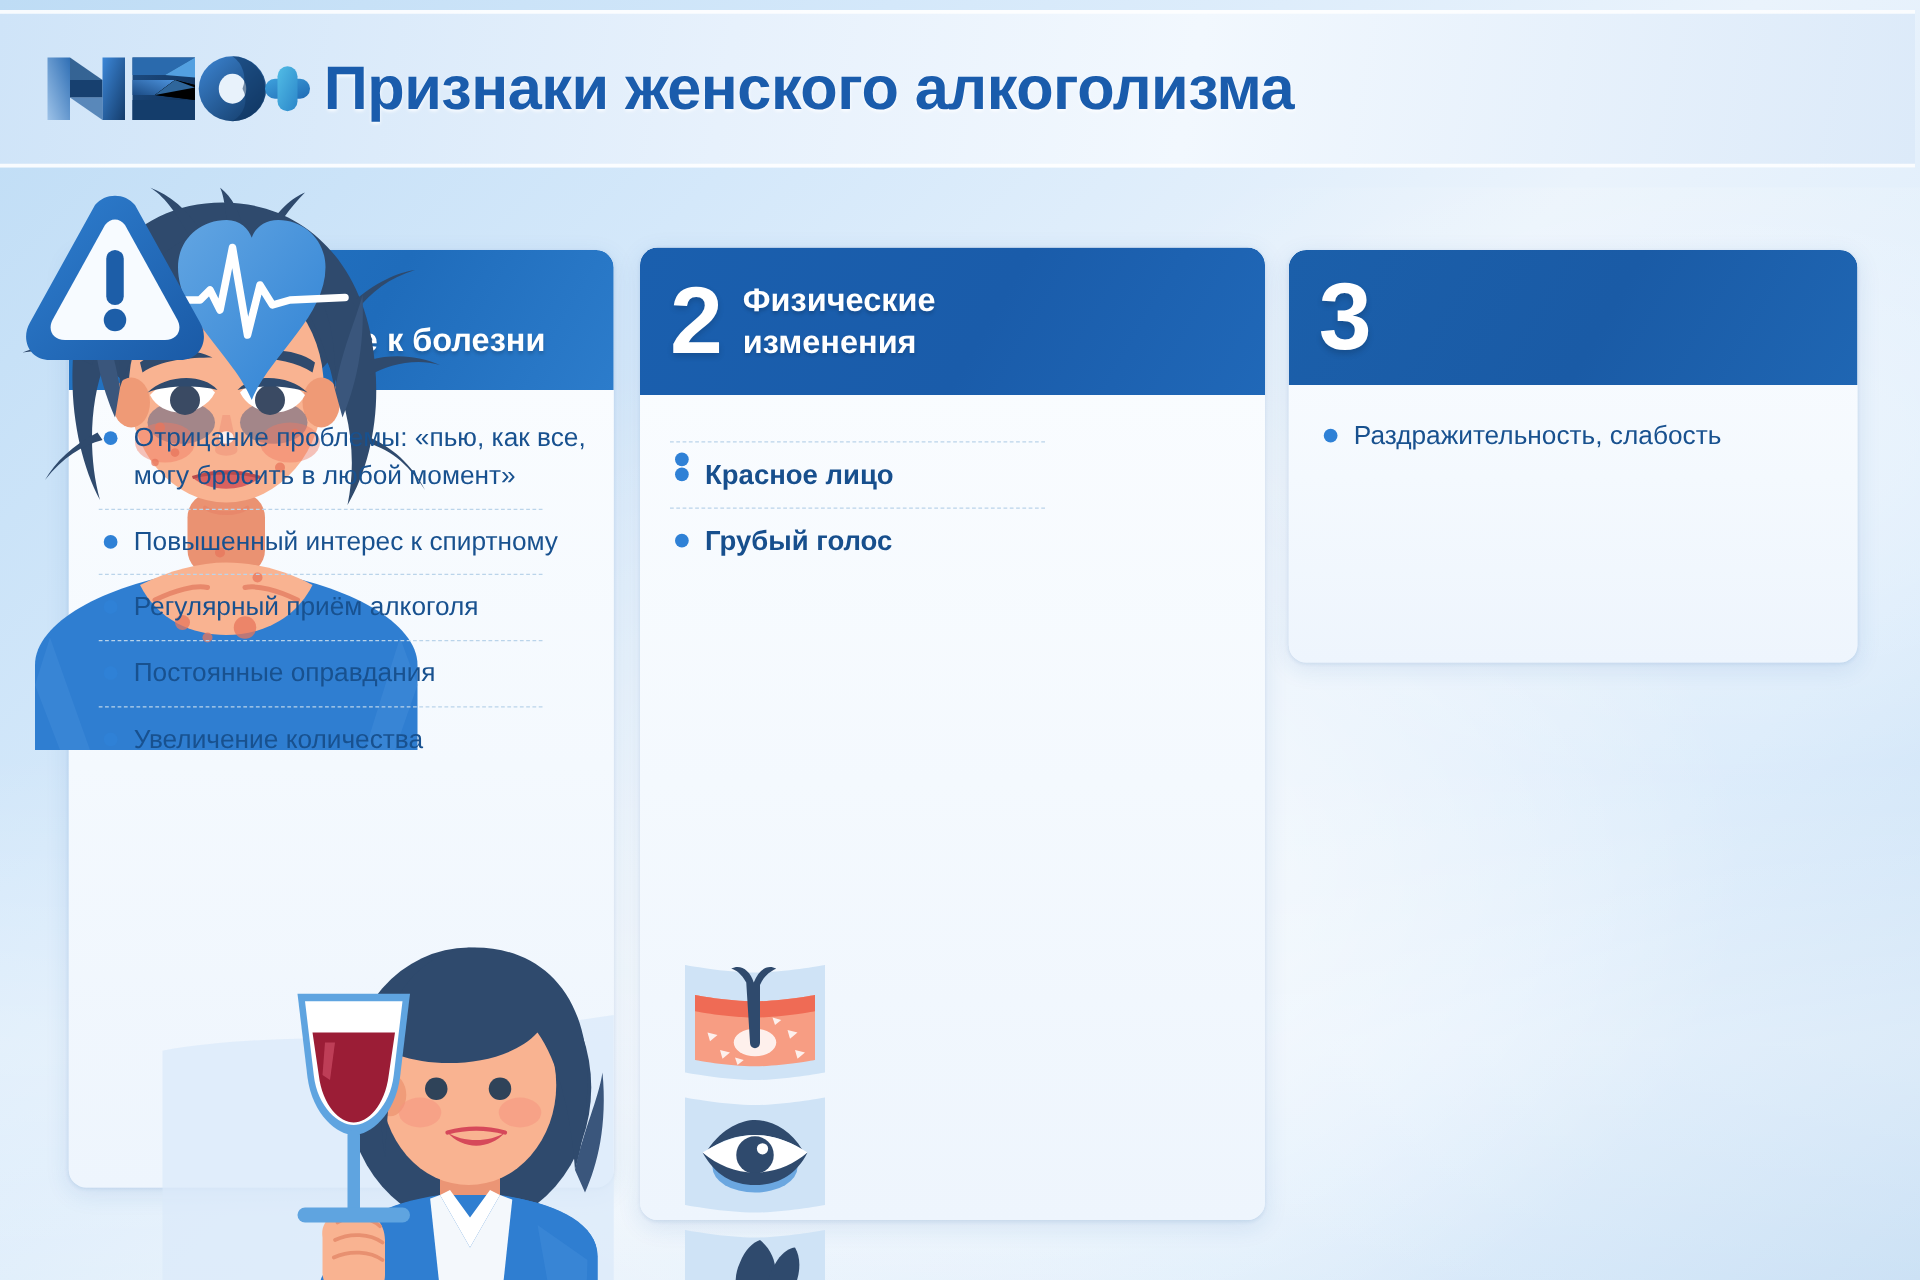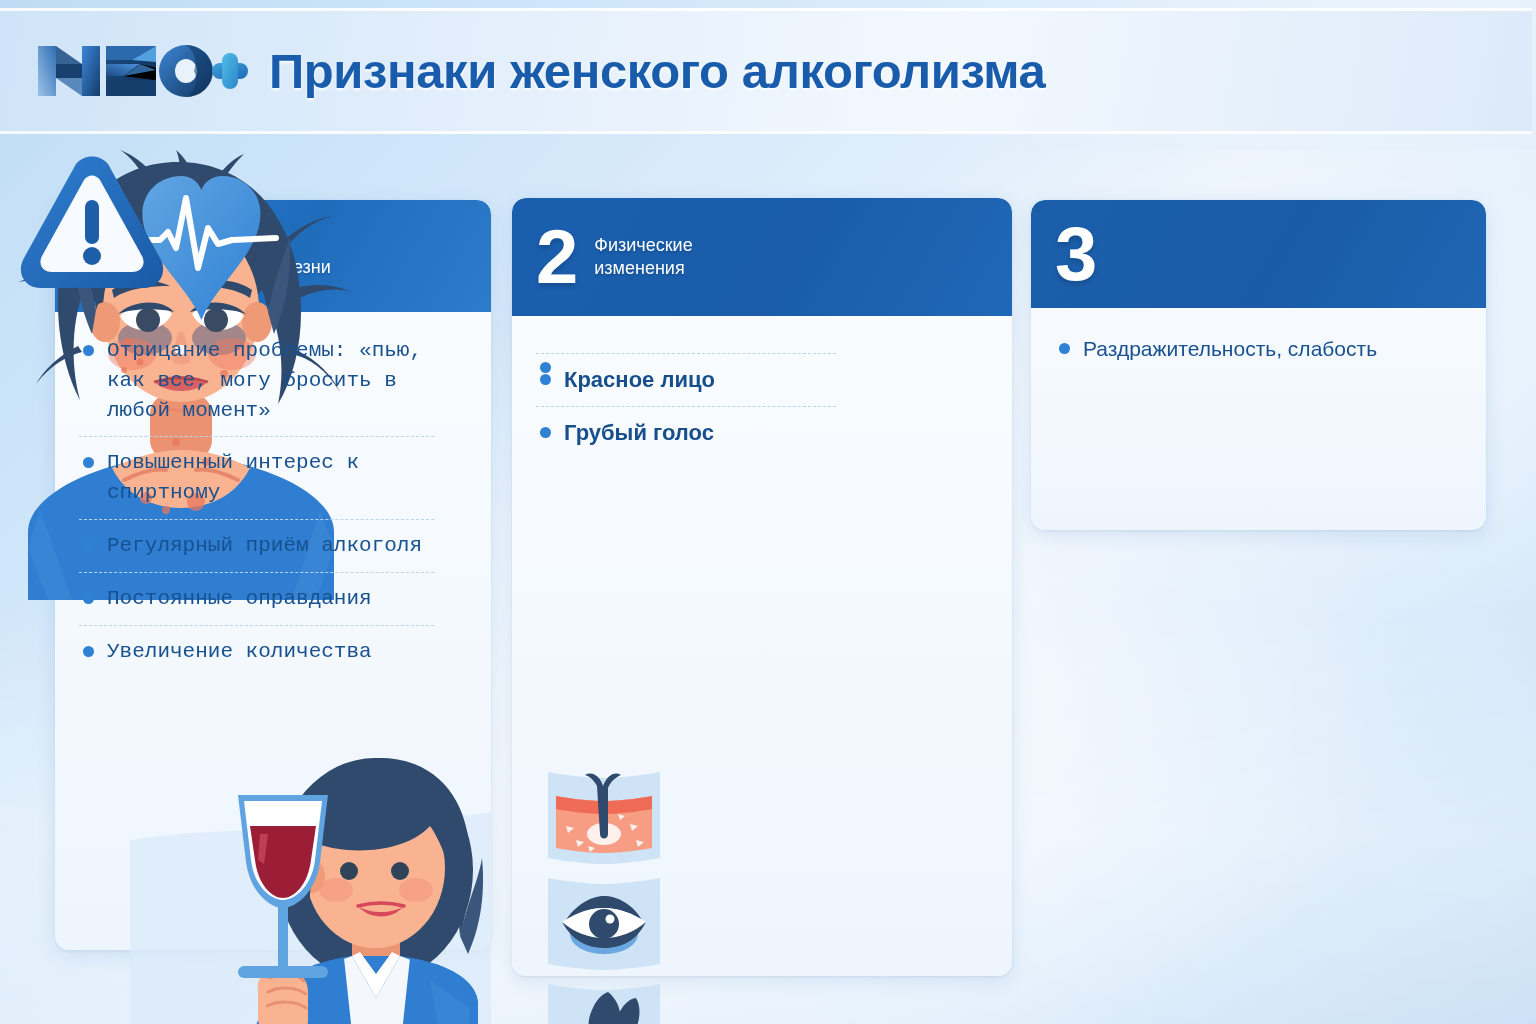--- a/index.html
+++ b/index.html
@@ -24,21 +24,21 @@
     background: linear-gradient(to bottom, rgba(255,255,255,0) 0%, rgba(255,255,255,.30) 55%, rgba(255,255,255,.10) 100%);
     pointer-events: none;
   }
 
   
   .header {
     position: absolute; left: 0; top: 8px; width: 1532px; height: 126px;
     background: linear-gradient(100deg, #cfe4f8 0%, #e7f1fc 38%, #f2f8fe 62%, #dceaf9 100%);
     border-top: 3px solid rgba(255,255,255,.85);
     border-bottom: 3px solid rgba(255,255,255,.85);
-    display: flex; align-items: center; padding-left: 34px; gap: 20px;
+    display: flex; align-items: center; padding-left: 34px; gap: 10px;
   }
   .logo { display: flex; align-items: center; height: 72px; }
   .logo svg { display: block; }
   .page-title {
     font-size: 49px; font-weight: 700; color: #1a5cac;
     letter-spacing: -.4px; white-space: nowrap;
     text-shadow: 0 2px 3px rgba(255,255,255,.9);
   }
 
   
@@ -62,36 +62,36 @@
   }
   #card-1 .card-header { background: linear-gradient(120deg, #2475c4 0%, #1f6cbb 55%, #2c7ccb 100%); min-height: 112px; }
   #card-2 .card-header { background: linear-gradient(120deg, #1a5fae 0%, #1a5caa 55%, #2068b8 100%); min-height: 118px; }
   #card-3 .card-header { background: linear-gradient(120deg, #1b5faa 0%, #1a5ba6 55%, #1f66b3 100%); min-height: 108px; }
 
   .card-number {
     font-size: 76px; font-weight: 800; line-height: .86;
     color: #fff; text-shadow: 0 3px 5px rgba(0,0,0,.16);
     flex: 0 0 auto; letter-spacing: -2px;
   }
-  .card-title { font-size: 18px; font-weight: 400; line-height: 1.26; text-shadow: 0 2px 3px rgba(0,0,0,.18); }
+  .card-title { font-size: 26px; font-weight: 700; line-height: 1.26; text-shadow: 0 2px 3px rgba(0,0,0,.18); }
   .card-title .l2 { display: block; }
 
   .card-list { list-style: none; padding: 26px 22px 0 24px; position: relative; z-index: 3; }
   .card-list li { position: relative; padding: 0 0 0 28px; }
   .card-list li .bullet {
     position: absolute; left: 4px; top: 9px;
     width: 11px; height: 11px; border-radius: 50%; background: #2f81d6;
   }
   .card-list li .txt { display: block; }
   .card-list li .sep {
     display: block; margin: 11px 0 11px -28px;
     border-top: 1px dashed #bad4ea; width: 355px;
   }
   #card-1 .card-list li .txt { font-size: 21px; line-height: 1.42; color: #18518f; font-weight: 400; }
-  #card-1 .card-list { padding-top: 24px; font-family: Liberation Mono, monospace; }
+  #card-1 .card-list { padding-top: 24px; }
   #card-1 .card-list li { margin-bottom: 4px; }
 
   #card-2 .card-list li .txt { font-size: 22px; line-height: 1.35; color: #174f8d; font-weight: 700; }
   #card-2 .card-list li { margin-bottom: 6px; }
   #card-2 .card-list li .sep { width: 300px; }
 
   #card-3 .card-list li .txt { font-size: 21px; line-height: 1.4; color: #18518f; font-weight: 400; }
   #card-3 .card-list li { margin-bottom: 6px; }
   #card-3 .card-list li .sep { width: 390px; }
 

